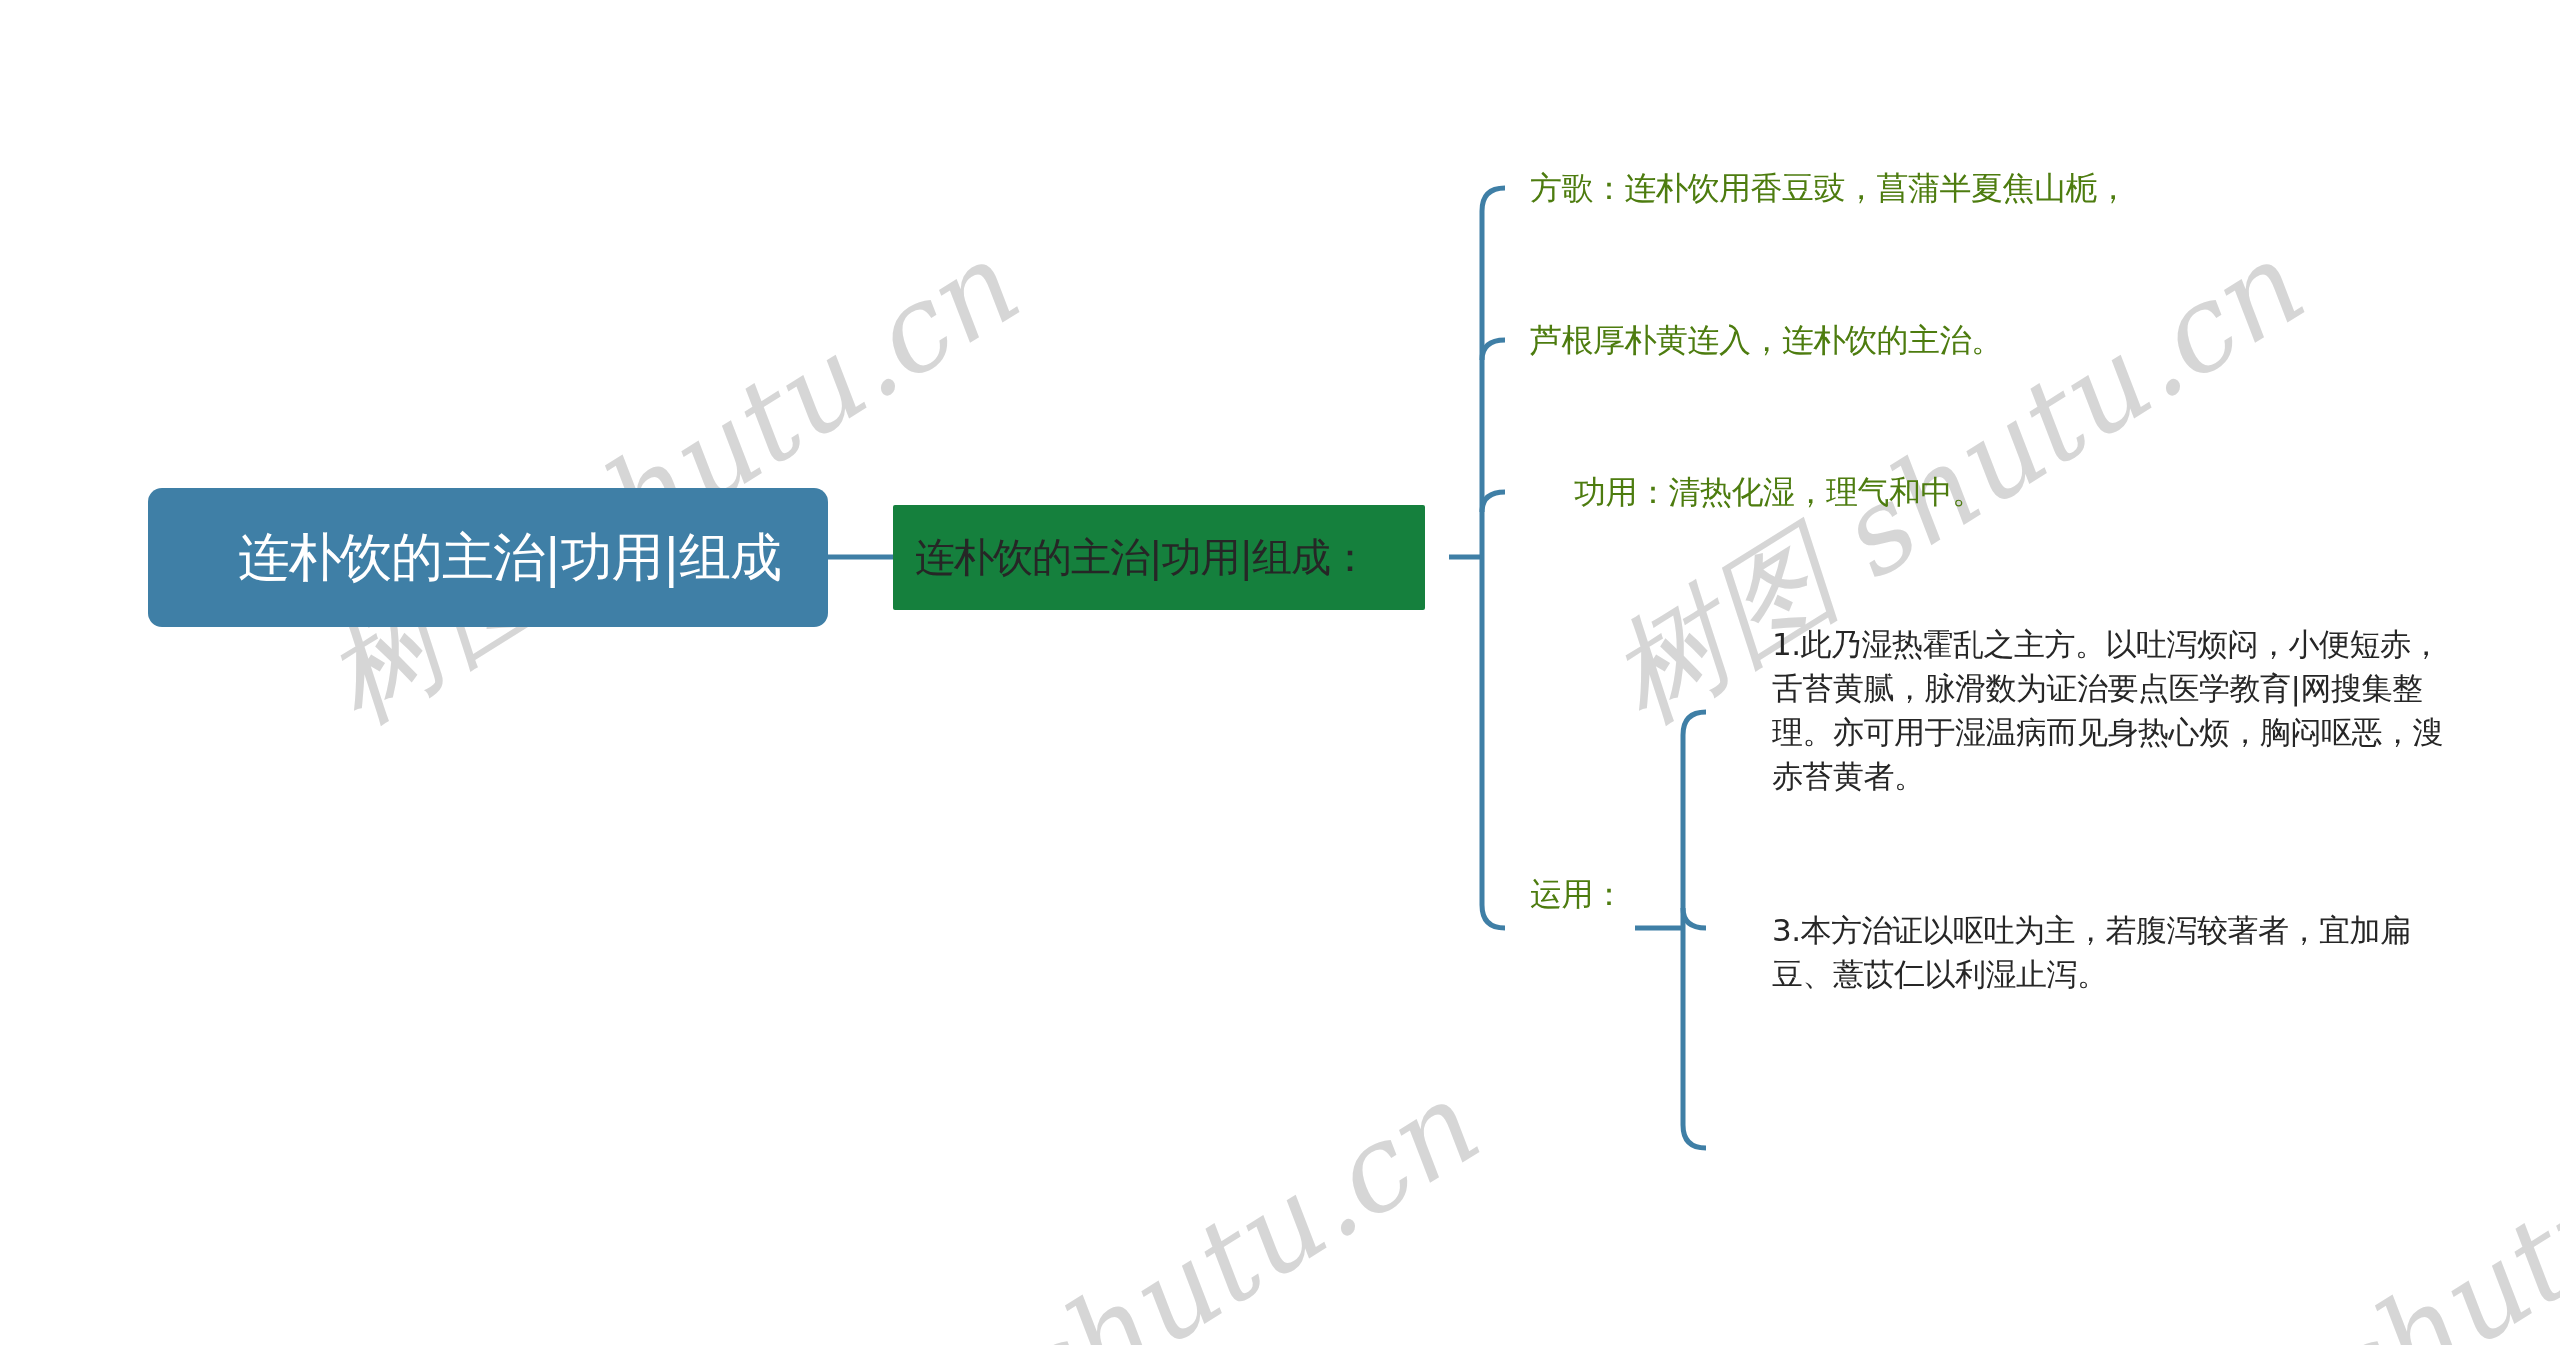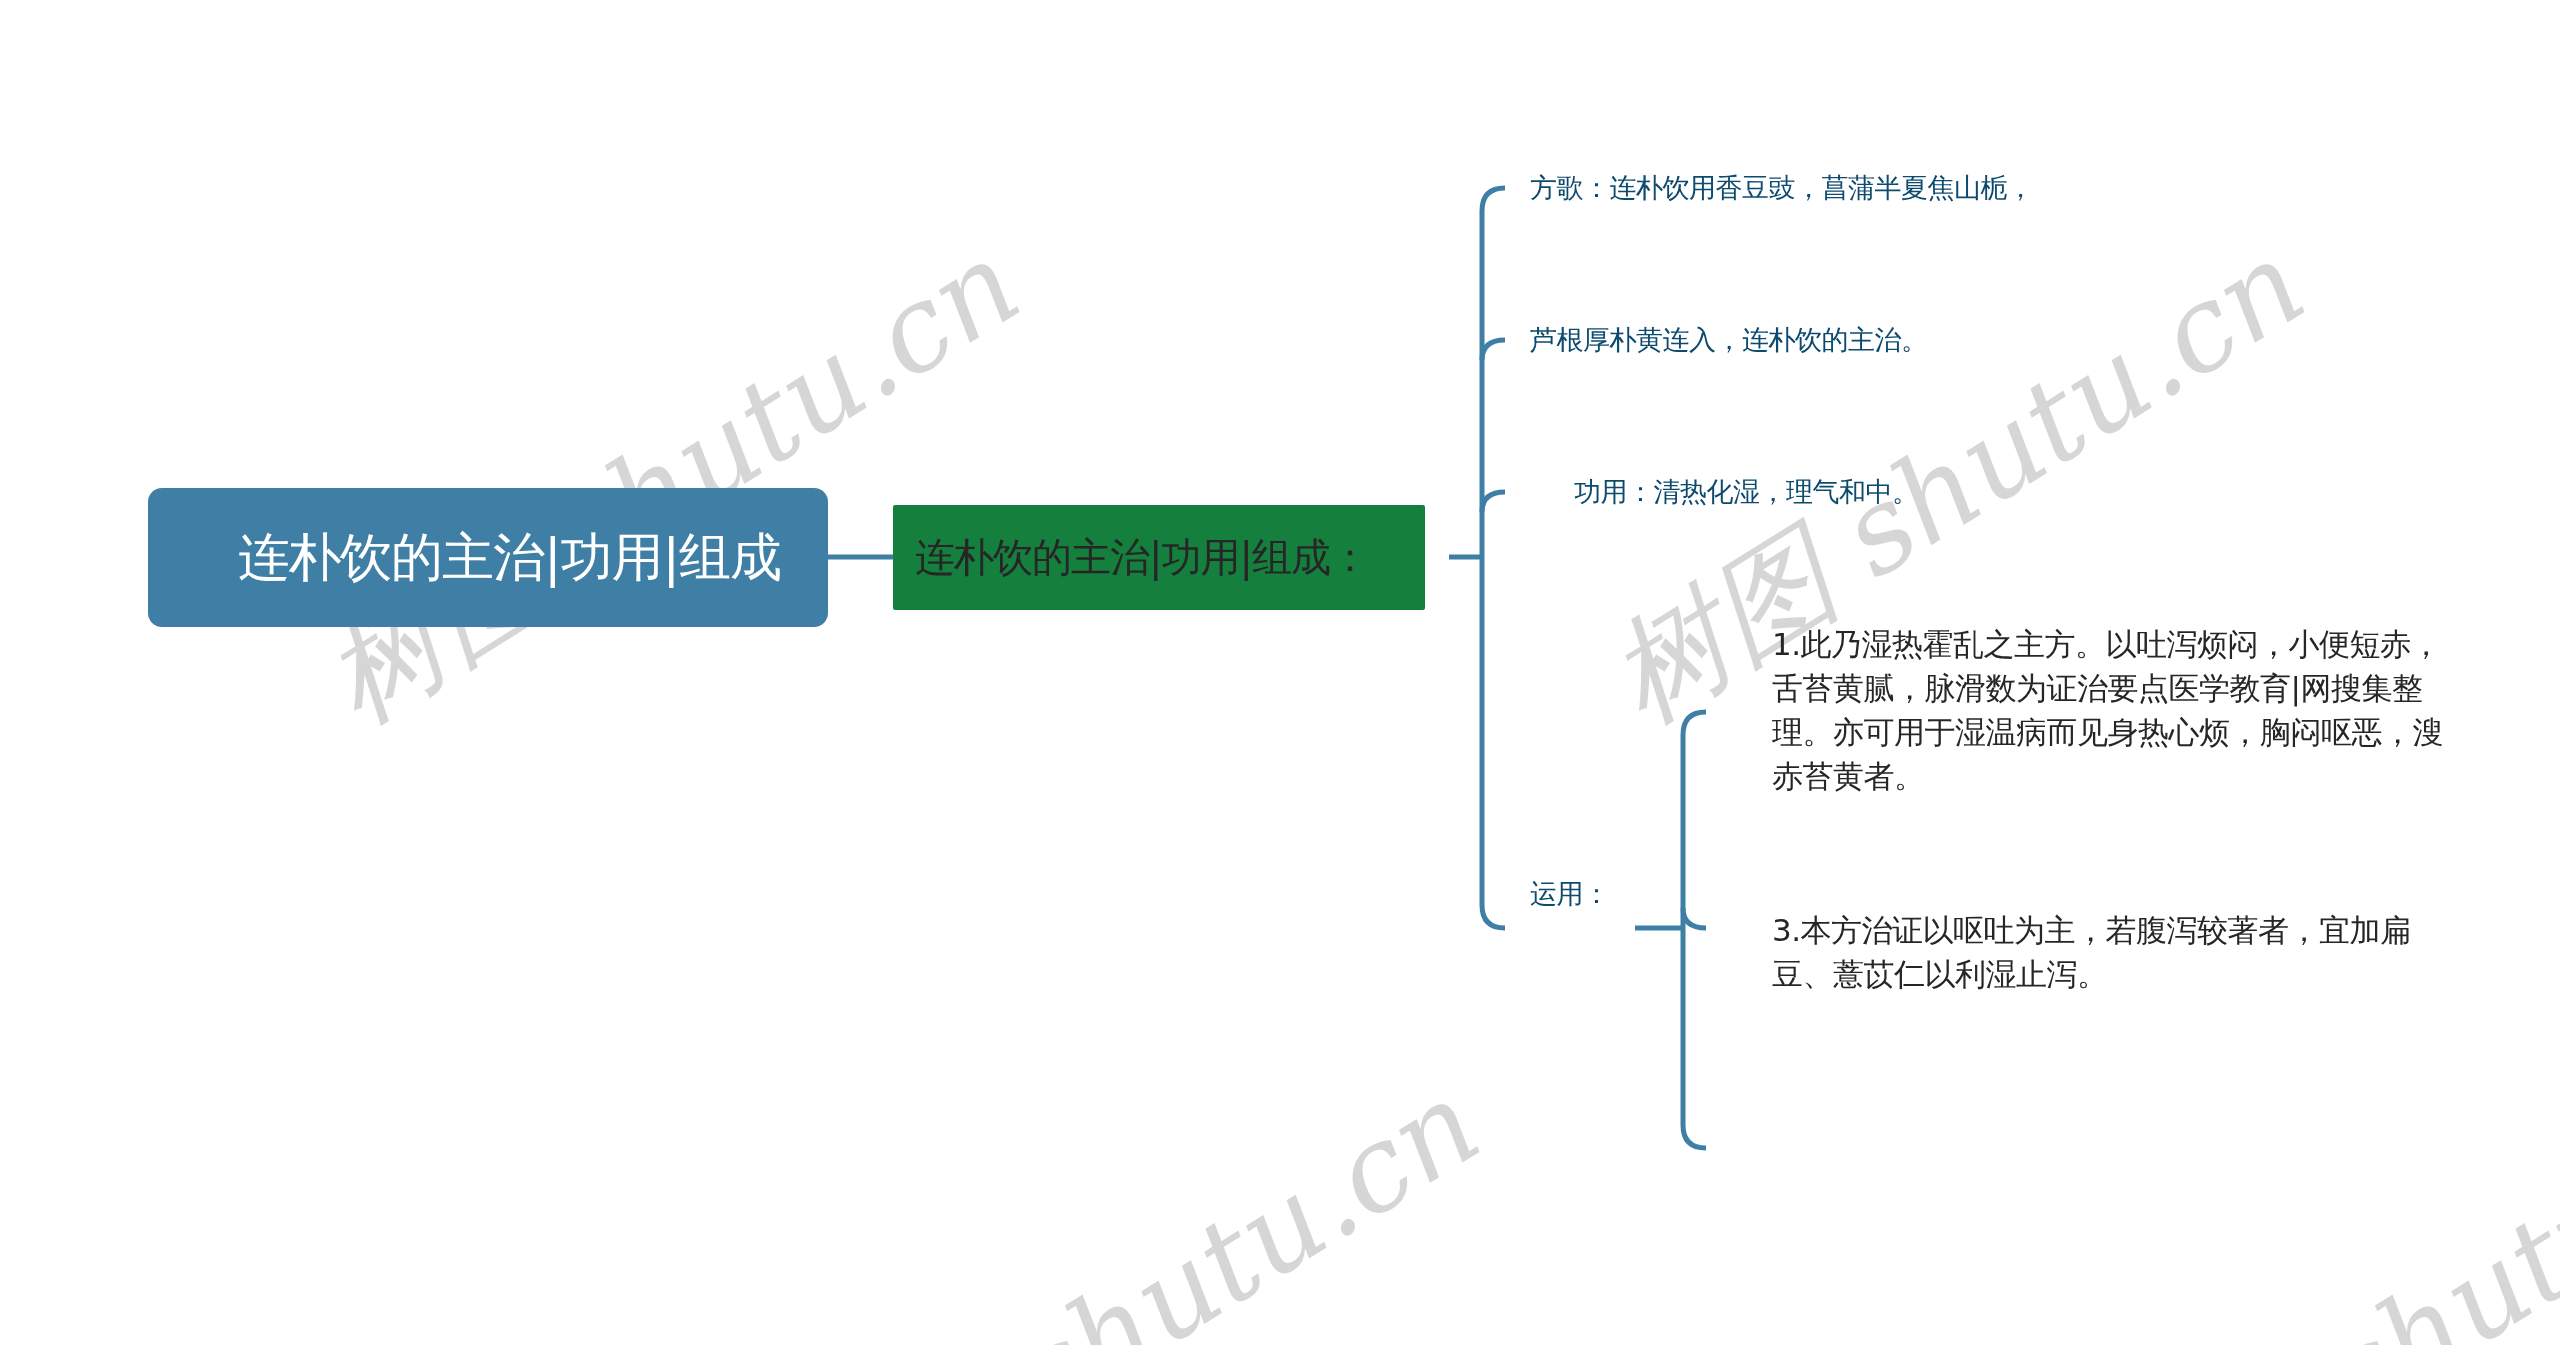--- a/index.html
+++ b/index.html
@@ -44,22 +44,22 @@
       width: 532px; height: 105px;
       background: #15803d;
       border-radius: 2px;
       color: #262626;
       font-size: 40px;
       padding-left: 22px;
       letter-spacing: -1px;
     }
     .leaf {
       position: absolute;
-      color: #0c4a6e;
-      font-size: 27px;
+      color: #4d7c0f;
+      font-size: 32px;
       line-height: 44px;
       white-space: nowrap;
       letter-spacing: -0.5px;
     }
     .leaf-multi {
       position: absolute;
       color: #262626;
       font-size: 31px;
       line-height: 44px;
       width: 690px;

